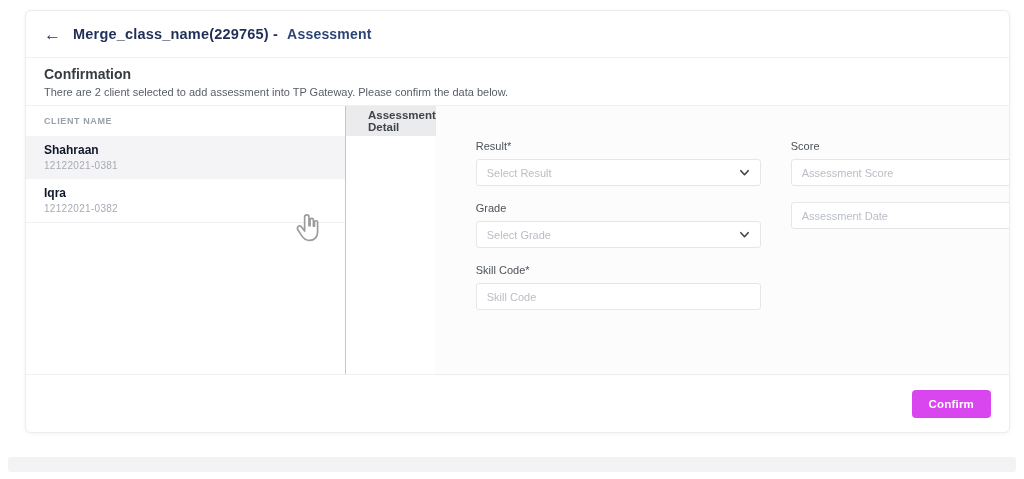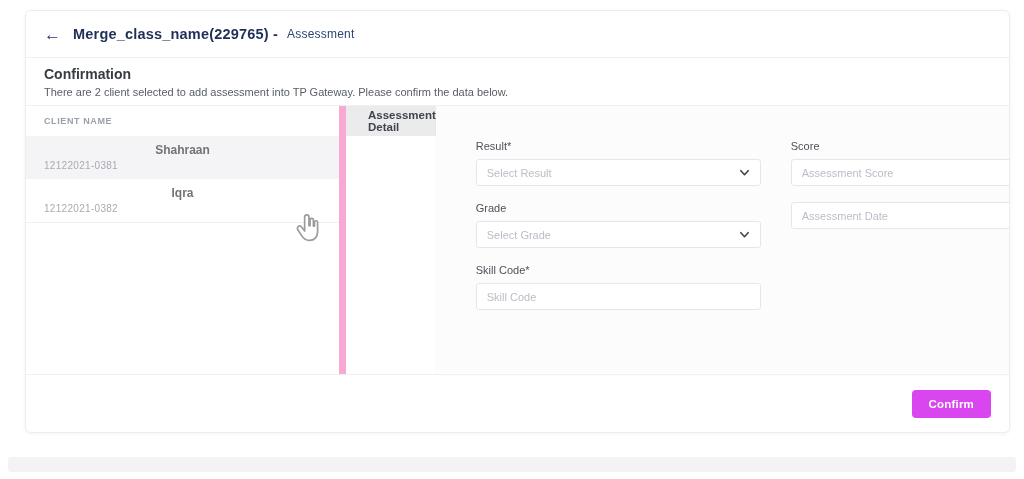--- a/index.html
+++ b/index.html
@@ -42,22 +42,22 @@
     margin-right: 12px;
     line-height: 1;
   }
   .page-title {
     font-size: 14.5px;
     font-weight: bold;
     color: #1f2f57;
     letter-spacing: 0.2px;
   }
   .page-subtitle {
-    font-size: 12px;
-    font-weight: normal;
+    font-size: 14px;
+    font-weight: bold;
     color: #2c4574;
     margin-left: 9px;
     letter-spacing: 0.2px;
     text-align: center;
   }
 
   
   .confirmation {
     flex: 0 0 48px;
     padding: 8px 18px 0 18px;
@@ -78,21 +78,21 @@
   .content {
     flex: 1 1 auto;
     display: flex;
     min-height: 0;
   }
 
   
   .client-panel {
     width: 320px;
     flex: 0 0 320px;
-    border-right: 7px solid #f9a8d4;
+    border-right: 1px solid #f9a8d4;
     display: flex;
     flex-direction: column;
   }
   .client-panel-header {
     height: 30px;
     flex: 0 0 30px;
     display: flex;
     align-items: center;
     padding-left: 18px;
     font-size: 9px;
@@ -103,23 +103,22 @@
   }
   .client-row {
     padding: 7px 18px 8px 18px;
     cursor: pointer;
   }
   .client-row.selected { background: #f4f4f6; }
   .client-row + .client-row { border-bottom: 1px solid #eef0f2; }
   .client-name {
     font-size: 12px;
     font-weight: bold;
-    color: #737373;
+    color: #0f172a;
     margin-bottom: 3px;
-    text-align: center;
   }
   .client-id {
     font-size: 10px;
     color: #a6abb3;
     letter-spacing: 0.3px;
   }
 
   
   .assessment-panel {
     flex: 1 1 auto;

